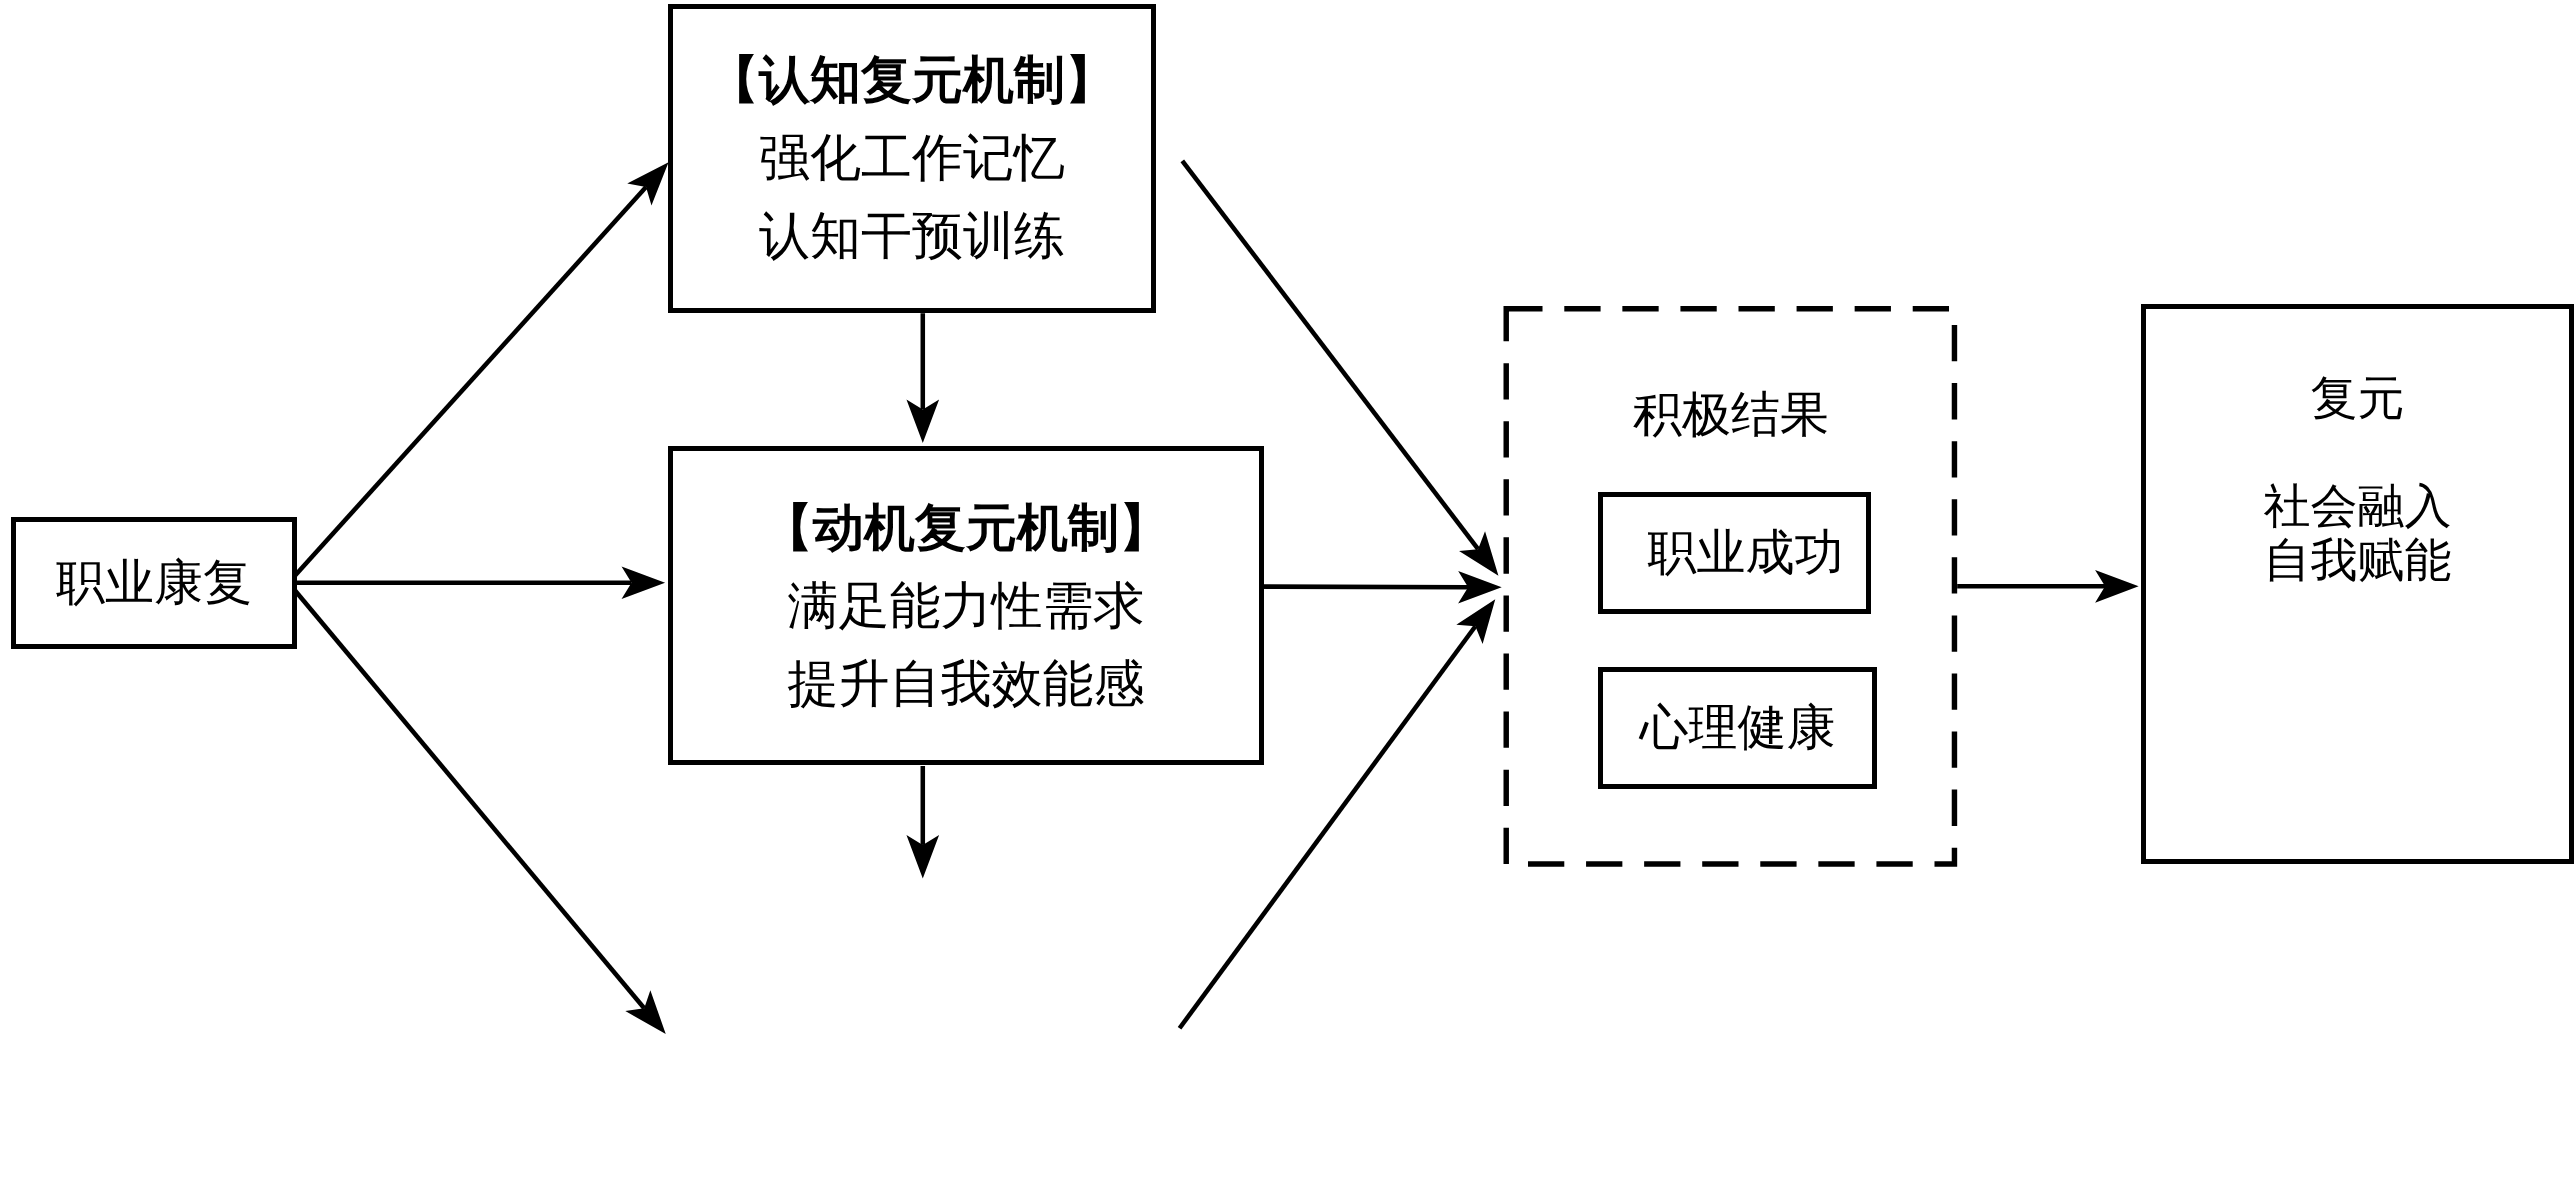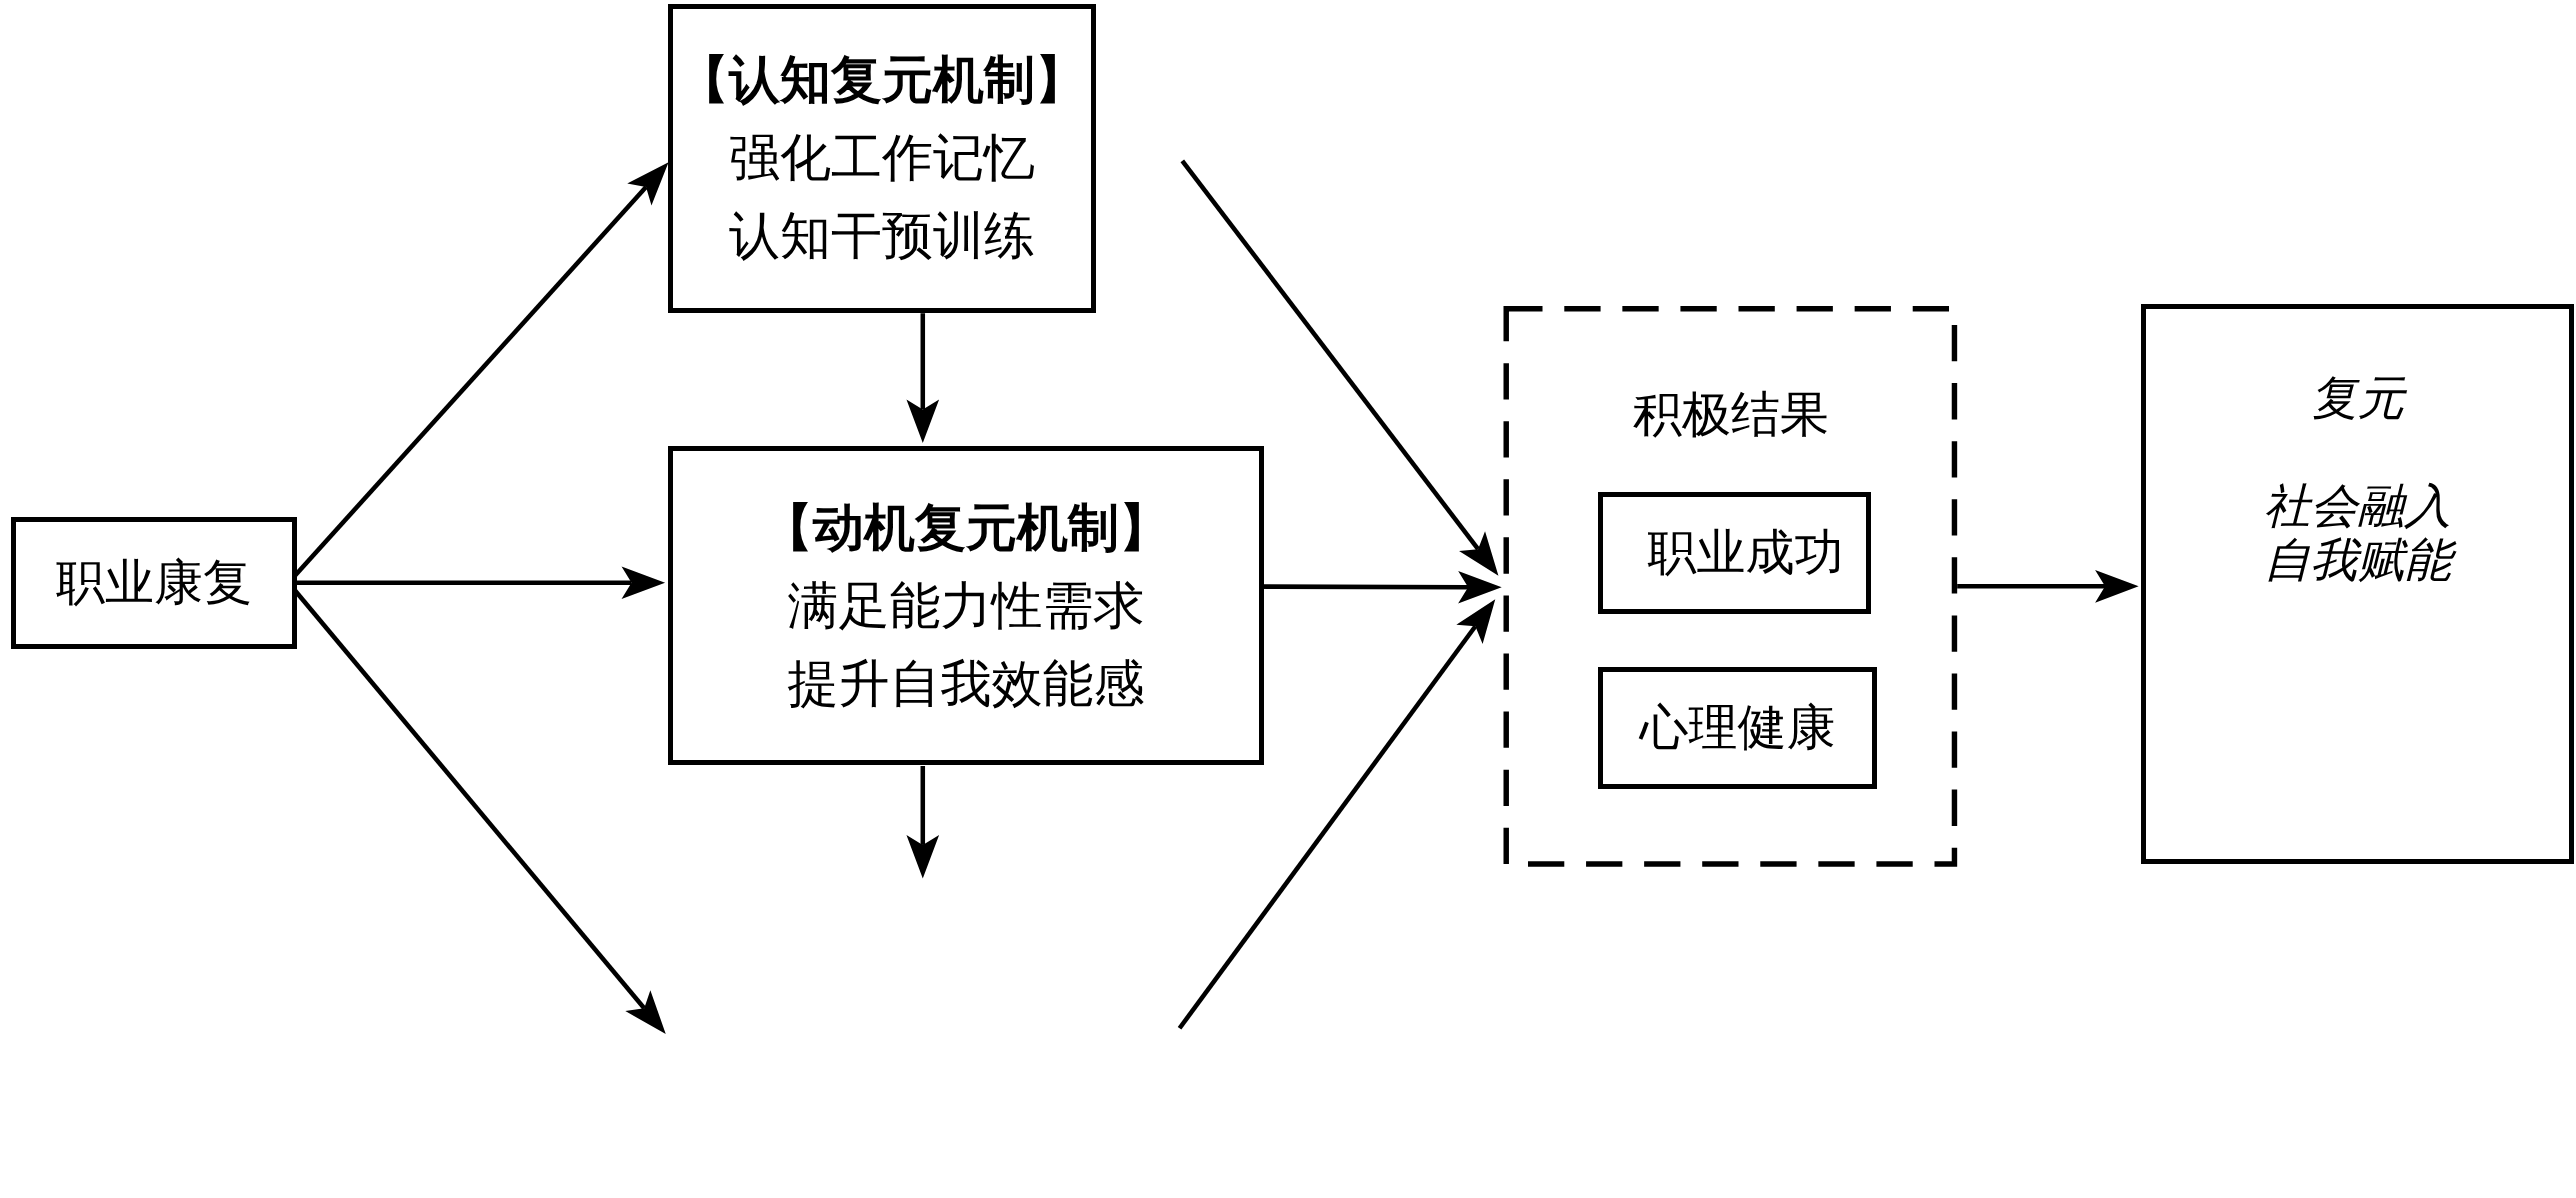--- a/index.html
+++ b/index.html
@@ -32,21 +32,21 @@
   }
   .inner-box{
     position:absolute;box-sizing:border-box;
     border:5.4px solid #000000;background:#ffffff;
     display:flex;align-items:center;justify-content:center;
     font-size:49px;white-space:nowrap;
   }
   .result{
     justify-content:flex-start;
     padding-top:62px;
-    font-size:47px;line-height:54px;font-style:italic;
+    font-size:47px;line-height:54px;
   }
   .spacer{height:54px;}
 </style>
 </head>
 <body>
 
 <div class="canvas">
 
   <svg class="layer" width="2576" height="1199" viewBox="0 0 2839 1321">
     <defs>
@@ -68,21 +68,21 @@
 
     <path d="M2157,646 L2320,646" stroke="#000000" stroke-width="5" fill="none" marker-end="url(#arr)"></path>
 
     <rect x="1660" y="340" width="494" height="612" fill="none" stroke="#000000" stroke-width="6" stroke-dasharray="40 24"></rect>
   </svg>
 
   <div class="box source" style="left:11px;top:517px;width:286px;height:132px;">
     <div>职业康复</div>
   </div>
 
-  <div class="box mech" style="left:668px;top:3.6px;width:428px;height:309px;">
+  <div class="box mech" style="left:668px;top:3.6px;width:488px;height:309px;">
     <div class="mech-title">【认知复元机制】</div>
     <div>强化工作记忆</div>
     <div>认知干预训练</div>
   </div>
 
   <div class="box mech" style="left:668px;top:446px;width:596px;height:319px;">
     <div class="mech-title">【动机复元机制】</div>
     <div>满足能力性需求</div>
     <div>提升自我效能感</div>
   </div>

